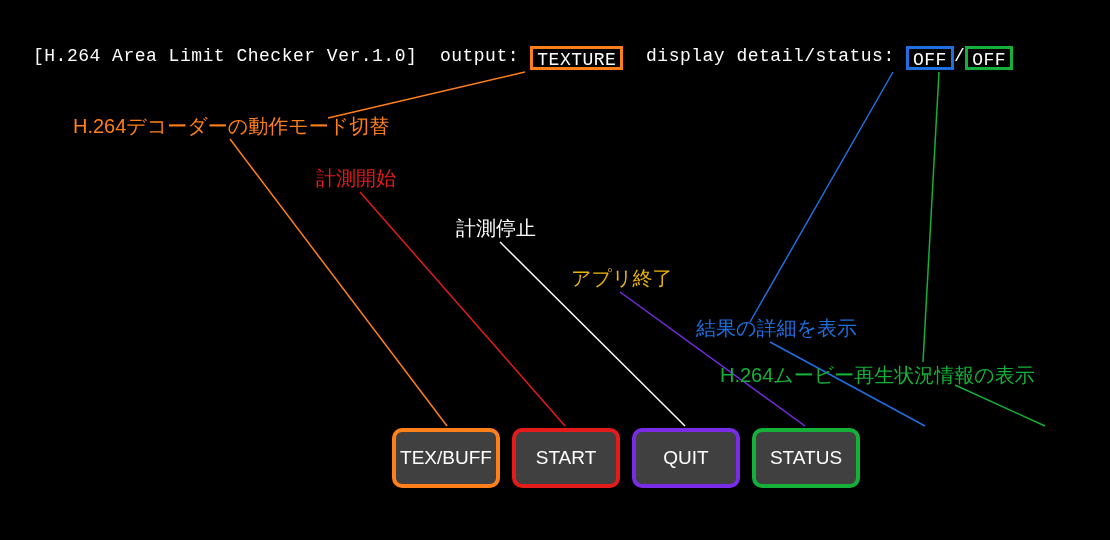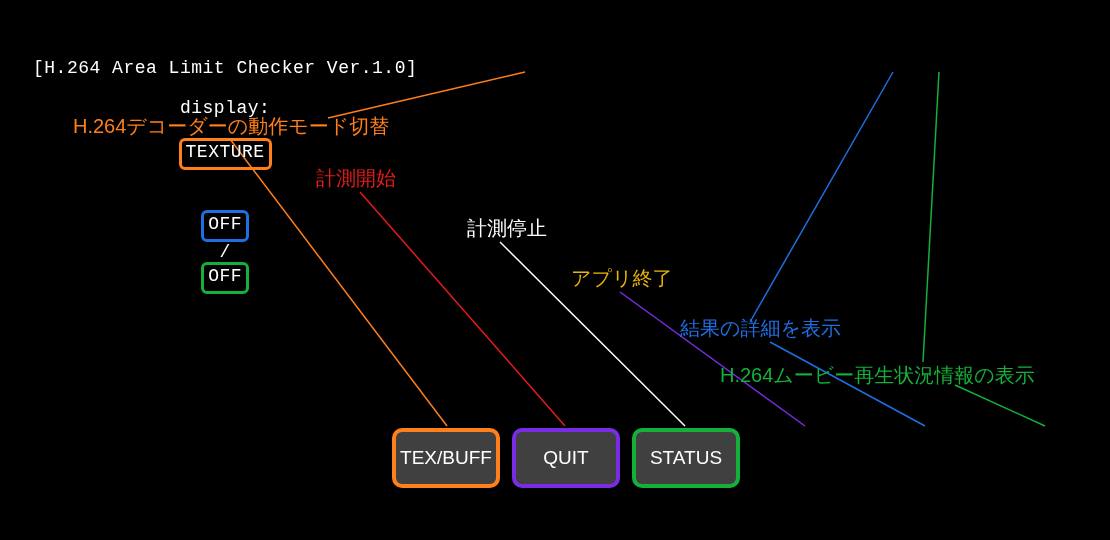--- a/index.html
+++ b/index.html
@@ -14,36 +14,34 @@
     position: relative;
   }
   .stage {
     position: relative;
     width: 1110px;
     height: 540px;
   }
   .header-line {
     position: absolute;
     left: 33px;
-    top: 58px;
+    top: 46px;
     font-size: 18px;
     letter-spacing: 0.5px;
     white-space: nowrap;
     display: flex;
-    align-items: center;
-    flex-direction: column;
   }
   .header-line .seg { white-space: pre; }
   .chip {
     display: inline-block;
     border: 3px solid;
-    border-radius: 6px;
+    border-radius: 0;
     padding: 0 4px;
     line-height: 22px;
-    height: 32px;
+    height: 24px;
     box-sizing: border-box;
   }
   .chip-orange { border-color: #ff7f1a; }
   .chip-blue   { border-color: #1e6fe0; }
   .chip-green  { border-color: #14b03a; }
   .sub-line {
     position: absolute;
     left: 35px;
     top: 73px;
     font-size: 18px;
@@ -51,21 +49,21 @@
   }
 
   .ann {
     position: absolute;
     font-size: 20px;
     font-family: Liberation Sans, sans-serif;
     white-space: nowrap;
   }
   .c-orange { color: #ff7f1a; }
   .c-red    { color: #e31b1b; }
-  .c-white  { color: #ffffff; margin-left: 11px; }
+  .c-white  { color: #ffffff; }
   .c-purple { color: #eab308; }
   .c-blue   { color: #1e6fe0; }
   .c-green  { color: #14b03a; }
 
   .btnrow {
     position: absolute;
     left: 392px;
     top: 428px;
     display: flex;
     gap: 12px;
@@ -118,37 +116,39 @@
     <line x1="893" y1="72" x2="750" y2="322" stroke="#1e6fe0" stroke-width="1.5"></line>
     <line x1="770" y1="342" x2="925" y2="426" stroke="#1e6fe0" stroke-width="1.5"></line>
 
     <line x1="939" y1="72" x2="923" y2="362" stroke="#14b03a" stroke-width="1.5"></line>
     <line x1="955" y1="385" x2="1045" y2="426" stroke="#14b03a" stroke-width="1.5"></line>
   </svg>
 
   <div class="header-line">
     <span class="seg">[H.264 Area Limit Checker Ver.1.0]</span>
     <span class="seg">  </span>
-    <span class="seg">display:</span>
+    <span class="seg">output:</span>
     <span class="seg"> </span>
     <span class="chip chip-orange">TEXTURE</span>
     <span class="seg">  </span>
+    <span class="seg">display detail/status:</span>
     <span class="seg"> </span>
     <span class="chip chip-blue">OFF</span>
     <span class="seg">/</span>
     <span class="chip chip-green">OFF</span>
   </div>
 
 
   <div class="ann c-orange" style="left:73px; top:113px;">H.264デコーダーの動作モード切替</div>
   <div class="ann c-red" style="left:316px; top:165px;">計測開始</div>
   <div class="ann c-white" style="left:456px; top:215px;">計測停止</div>
   <div class="ann c-purple" style="left:571px; top:265px;">アプリ終了</div>
-  <div class="ann c-blue" style="left:680px; top:315px;">結果の詳細を表示</div>
+  <div class="ann c-blue" style="left:696px; top:315px;">結果の詳細を表示</div>
   <div class="ann c-green" style="left:720px; top:362px;">H.264ムービー再生状況情報の表示</div>
 
   <div class="btnrow">
     <div class="btn b-orange">TEX/BUFF</div>
+    <div class="btn b-red">START</div>
     <div class="btn b-purple">QUIT</div>
     <div class="btn b-green">STATUS</div>
   </div>
 
 </div>
 
 </body></html>

